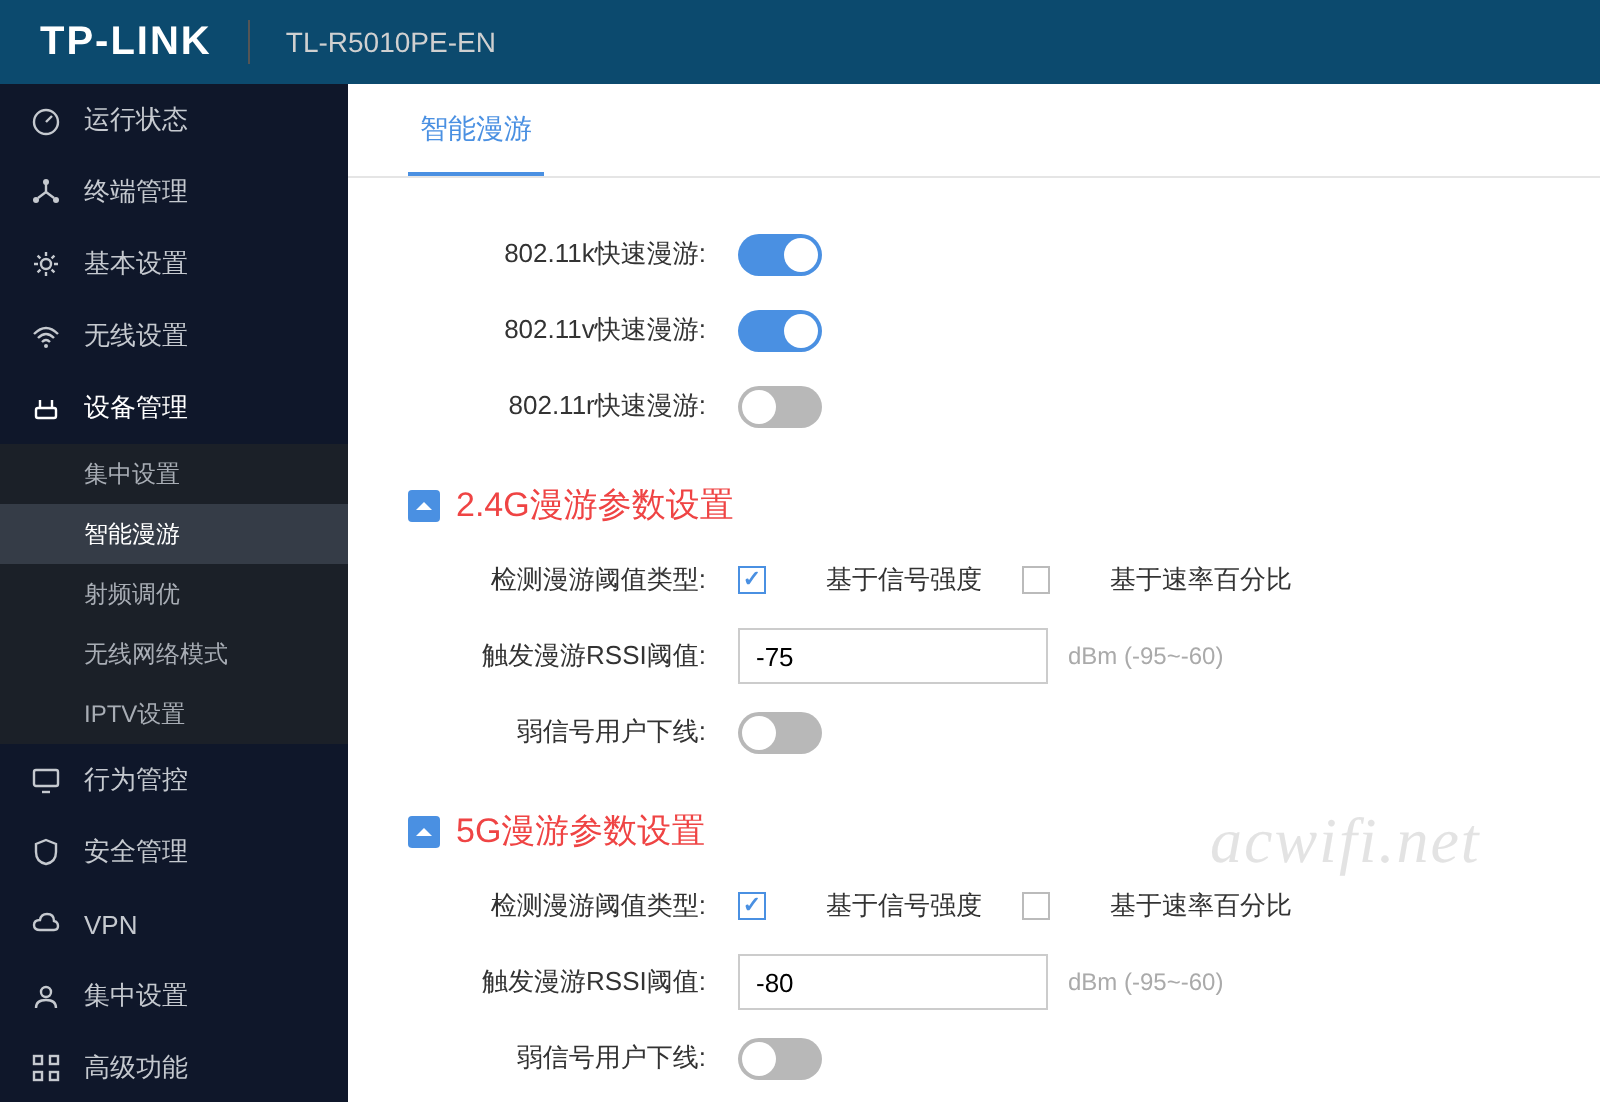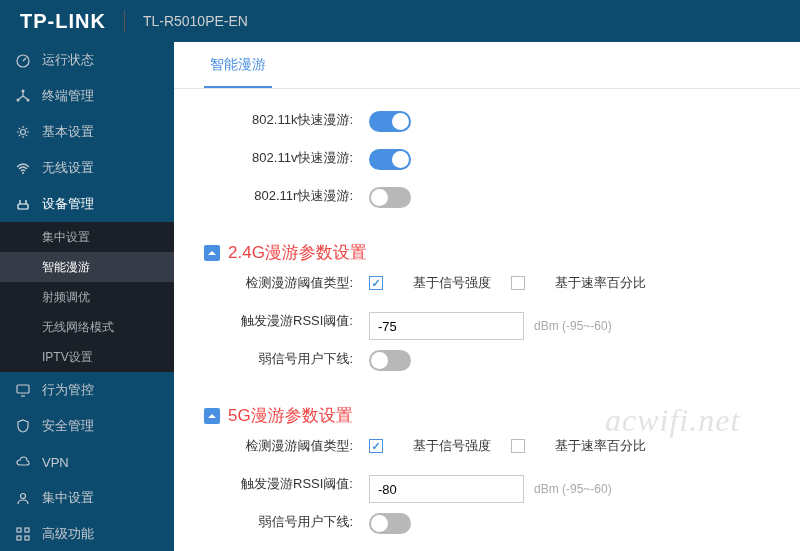--- a/index.html
+++ b/index.html
@@ -5,33 +5,33 @@
 * { margin: 0; padding: 0; box-sizing: border-box; }
 body { font-family: "Microsoft YaHei", Arial, sans-serif; font-size: 13px; color: #333; background: #fff; width: 800px; height: 551px; overflow: hidden; }
 
 .header { height: 42px; background: #0c4a6e; display: flex; align-items: center; padding: 0 20px; color: #e0e0e0; }
 .logo { font-size: 20px; font-weight: bold; letter-spacing: 1px; color: #fff; }
 .logo-divider { width: 1px; height: 22px; background: #555; margin: 0 18px; }
 .model { font-size: 14px; color: #d0d0d0; }
 
 .container { display: flex; height: calc(100% - 42px); }
 
-.sidebar { width: 174px; background: #0c4a6e; color: #c5c9cf; overflow-y: auto; flex-shrink: 0; }
+.sidebar { width: 174px; background: #0f172a; color: #c5c9cf; overflow-y: auto; flex-shrink: 0; }
 .nav-item { display: flex; align-items: center; height: 36px; padding: 0 14px; cursor: pointer; font-size: 13px; }
 .nav-item.active { color: #fff; }
 .nav-icon { width: 18px; height: 18px; margin-right: 10px; display: flex; align-items: center; justify-content: center; }
 .sub-item { display: flex; align-items: center; height: 30px; padding-left: 42px; cursor: pointer; font-size: 12px; color: #a8adb5; background: #1b2028; }
 .sub-item.selected { background: #353c47; color: #fff; }
 
 .main { flex: 1; background: #fff; overflow-y: auto; padding: 0; position: relative; }
 .tab-bar { padding: 0 30px; border-bottom: 1px solid #e5e5e5; }
 .tab { display: inline-block; padding: 14px 6px 12px; color: #4a90e2; font-size: 14px; border-bottom: 2px solid #4a90e2; cursor: pointer; }
 
 .form { padding: 22px 30px 10px 30px; }
-.row { display: flex; align-items: flex-start; min-height: 32px; margin-bottom: 6px; }
+.row { display: flex; align-items: center; min-height: 32px; margin-bottom: 6px; }
 .label { width: 165px; text-align: right; padding-right: 16px; color: #333; font-size: 13px; }
 .value { display: flex; align-items: center; }
 
 .switch { position: relative; width: 42px; height: 21px; background: #b8b8b8; border-radius: 11px; cursor: pointer; transition: background .15s; }
 .switch.on { background: #4a90e2; }
 .switch .knob { position: absolute; top: 2px; left: 2px; width: 17px; height: 17px; background: #fff; border-radius: 50%; transition: left .15s; }
 .switch.on .knob { left: 23px; }
 
 .section-head { display: flex; align-items: center; padding: 16px 0 10px; }
 .section-head .collapse-icon { width: 16px; height: 16px; background: #4a90e2; display: flex; align-items: center; justify-content: center; border-radius: 2px; margin-right: 8px; }

